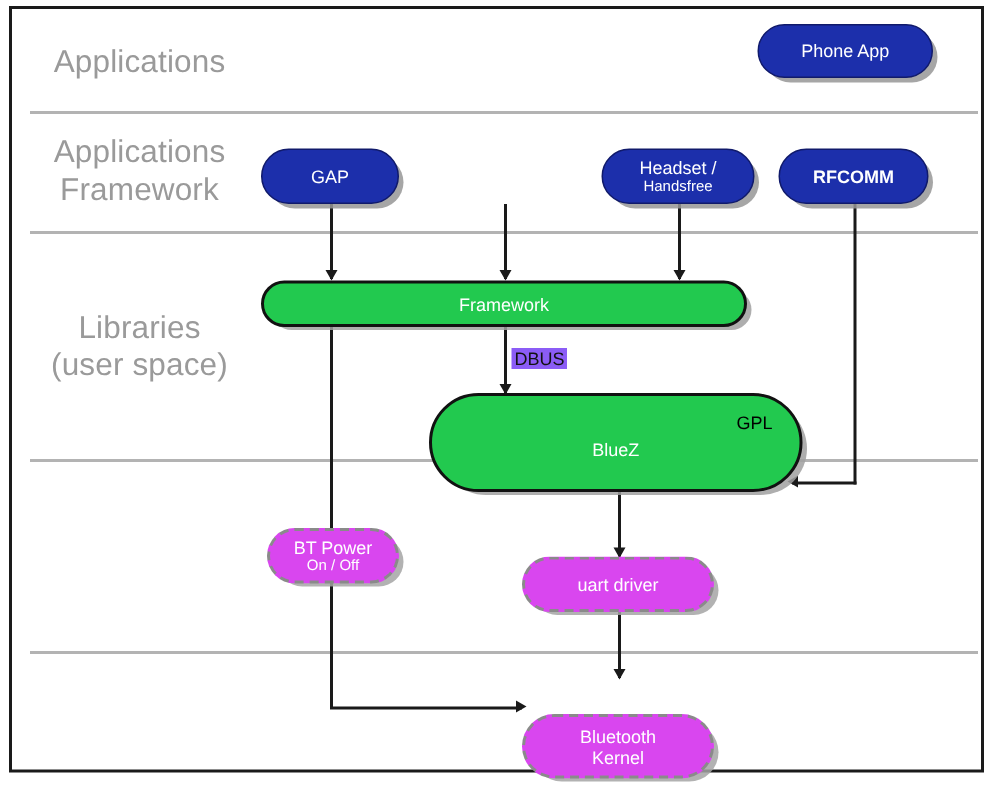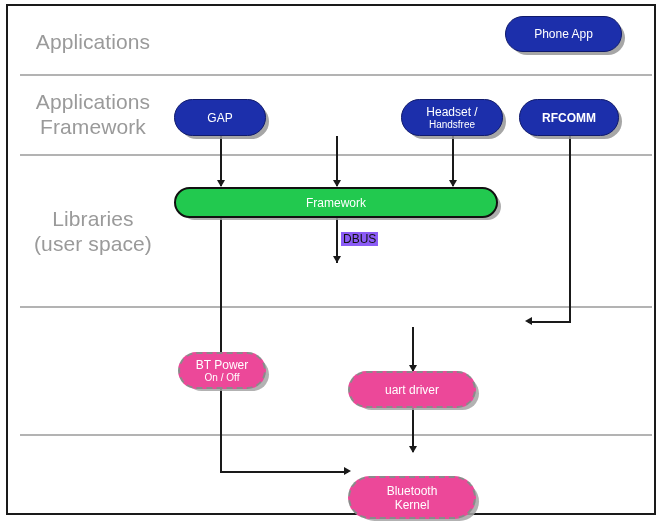--- a/index.html
+++ b/index.html
@@ -62,21 +62,21 @@
     background:#1c2fab;
     border:1px solid #101a6b;
     box-shadow:4px 4px 0 -1px rgba(150,150,150,.85);
   }
   .node.green{
     background:#22c94f;
     border:2px solid #111111;
     box-shadow:5px 4px 0 -2px rgba(160,160,160,.85);
   }
   .node.red{
-    background:#ec4899;
+    background:#d946ef;
     border:2px dashed #8a8a8a;
     box-shadow:5px 4px 0 -2px rgba(165,165,165,.85);
     align-items:center;
   }
 
   
   .corner-tag{
     position:absolute;
     color:#000000;
     font-size:12px;
@@ -173,20 +173,24 @@
   </div>
 
   <div class="node blue" style="left:519px;top:99px;width:100px;height:37px;font-weight:bold;">
     <span class="t1">RFCOMM</span>
   </div>
 
   <div class="node green" style="left:174px;top:187px;width:324px;height:31px;">
     <span class="t1">Framework</span>
   </div>
 
+  <div class="node green" style="left:286px;top:262px;width:249px;height:66px;">
+    <span class="corner-tag" style="right:18px;top:11px;">GPL</span>
+    <span class="t1" style="margin-top:9px;">BlueZ</span>
+  </div>
 
   <div class="node red" style="left:178px;top:352px;width:88px;height:37px;">
     <span class="t1">BT Power</span>
     <span class="t2">On / Off</span>
   </div>
 
   <div class="node red" style="left:348px;top:371px;width:128px;height:37px;">
     <span class="t1">uart driver</span>
   </div>
 

